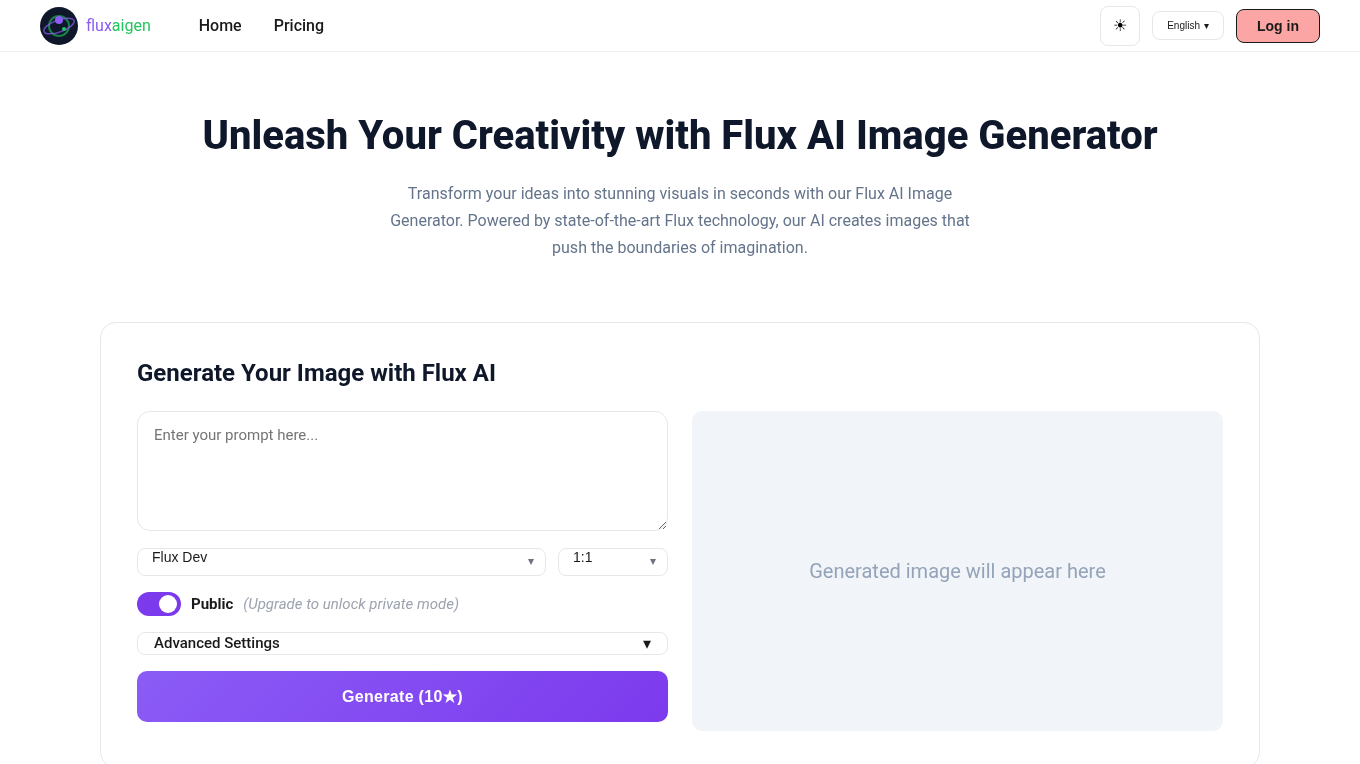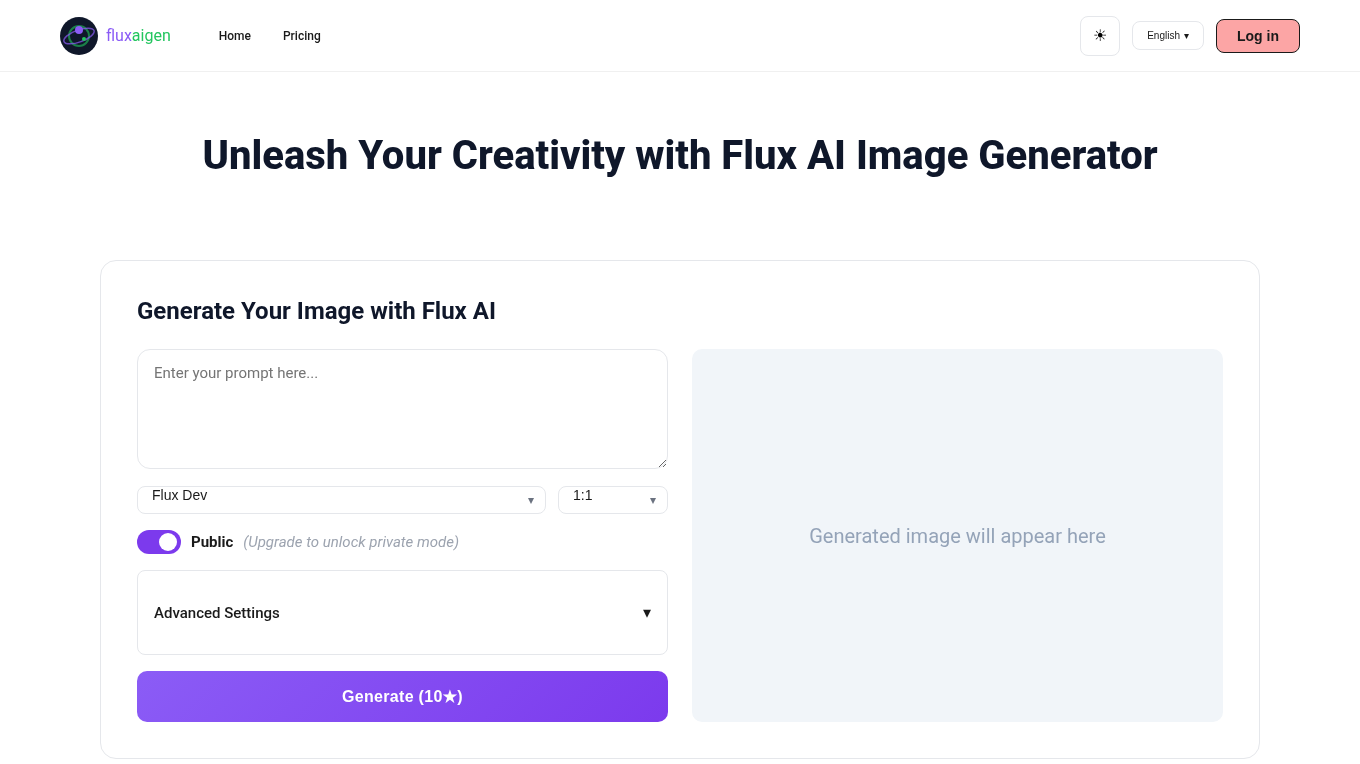--- a/index.html
+++ b/index.html
@@ -14,22 +14,22 @@
       color: #1a1a1a;
       min-height: 764px;
       width: 1360px;
     }
 
     
     header {
       display: flex;
       align-items: center;
       justify-content: space-between;
-      padding: 0 60px;
-      height: 72px;
+      padding: 0 40px;
+      height: 52px;
       border-bottom: 1px solid #f0f0f0;
     }
 
     .header-left {
       display: flex;
       align-items: center;
       gap: 48px;
     }
 
     .logo {
@@ -47,21 +47,21 @@
       color: #22c55e;
     }
 
     .nav {
       display: flex;
       align-items: center;
       gap: 32px;
     }
 
     .nav-link {
-      font-size: 12px;
+      font-size: 16px;
       font-weight: 500;
       color: #1a1a1a;
       text-decoration: none;
       cursor: pointer;
     }
 
     .header-right {
       display: flex;
       align-items: center;
       gap: 12px;
@@ -256,21 +256,21 @@
 
     .toggle-upgrade {
       font-size: 15px;
       color: #9ca3af;
       font-style: italic;
     }
 
     .advanced-settings-row {
       border: 1px solid #e5e7eb;
       border-radius: 8px;
-      padding: 32px 16px;
+      padding: 1px 16px;
       display: flex;
       align-items: center;
       justify-content: space-between;
       cursor: pointer;
     }
 
     .advanced-settings-label {
       font-size: 15px;
       font-weight: 500;
       color: #1a1a1a;
@@ -342,20 +342,21 @@
     <button class="language-btn">
       <span>English</span>
       <span>▾</span>
     </button>
     <button class="login-btn">Log in</button>
   </div>
 </header>
 
 <section class="hero">
   <h1 class="hero-title">Unleash Your Creativity with Flux AI Image Generator</h1>
+  <p class="hero-subtitle">Transform your ideas into stunning visuals in seconds with our Flux AI Image Generator. Powered by state-of-the-art Flux technology, our AI creates images that push the boundaries of imagination.</p>
 </section>
 
 <div class="main-card">
   <h2 class="card-title">Generate Your Image with Flux AI</h2>
 
   <div class="card-content">
 
     <div class="left-panel">
       <textarea class="prompt-textarea" placeholder="Enter your prompt here..." style=""></textarea>
 

